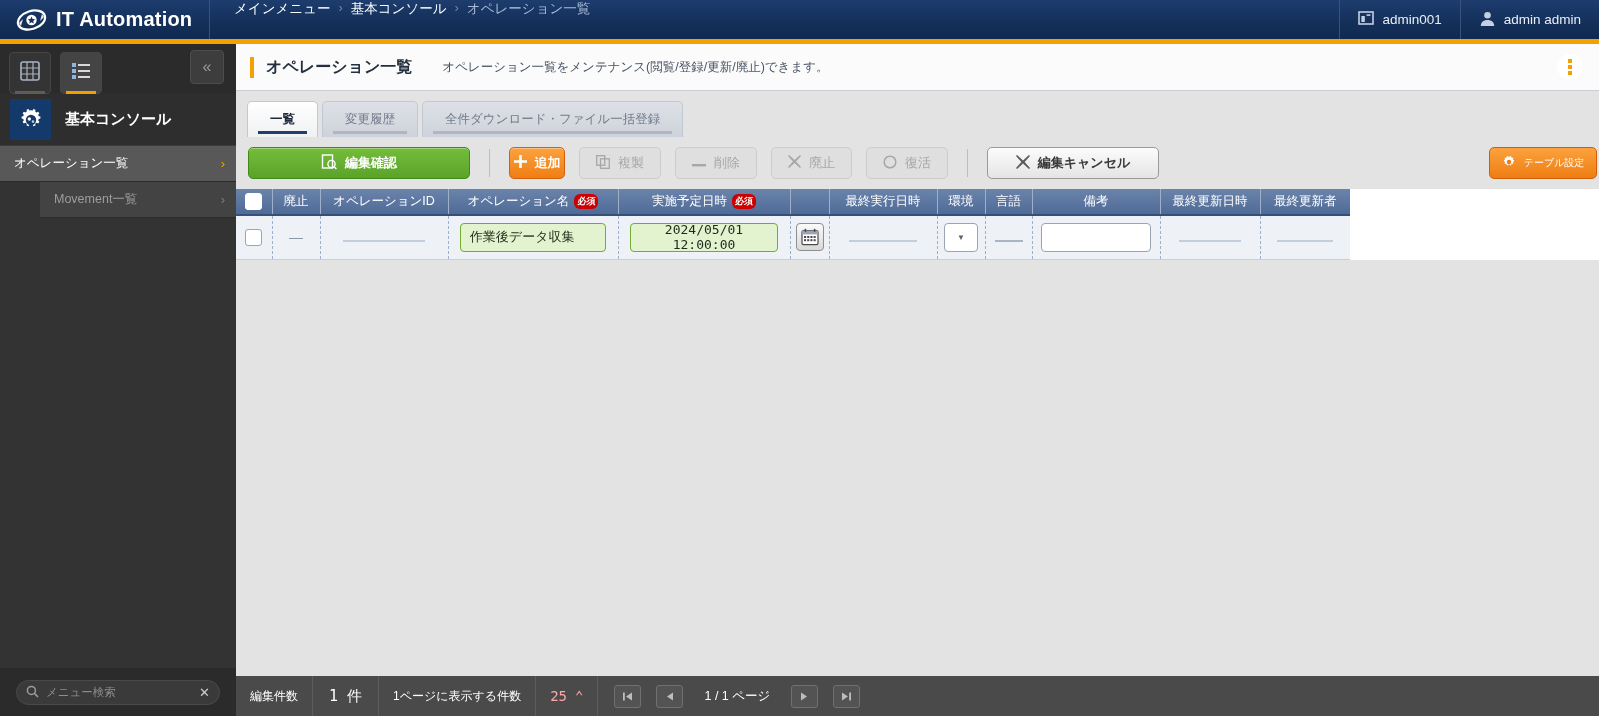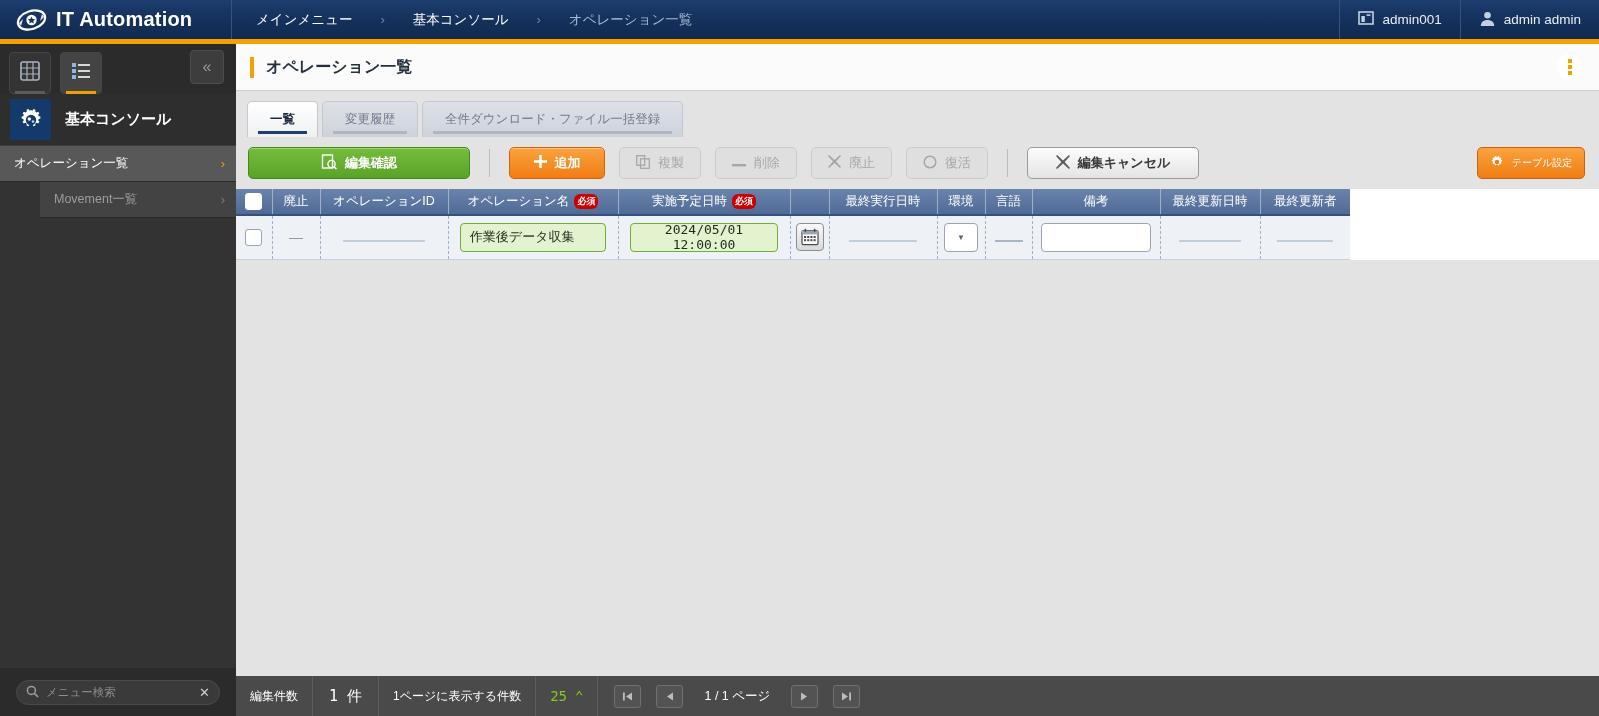--- a/index.html
+++ b/index.html
@@ -11,29 +11,29 @@
   }
   body { position: relative; }
 
   
   #topbar {
     position: absolute; left: 0; top: 0; width: 1599px; height: 39px;
     background: linear-gradient(to bottom, #1d3d6e 0%, #15315c 50%, #0f2a50 100%);
     display: flex; align-items: stretch;
   }
   #brand {
-    width: 232px; display: flex; align-items: center; gap: 9px; padding-left: 16px;
+    width: 210px; display: flex; align-items: center; gap: 9px; padding-left: 16px;
     border-right: 1px solid #38527c;
   }
   #brand .logo { width: 31px; height: 26px; flex: none; }
   #brand .brandtext {
     color: #ffffff; font-size: 20px; font-weight: bold; letter-spacing: .2px;
     font-family: "Liberation Sans", sans-serif; white-space: nowrap;
   }
-  #breadcrumb { flex: 1; display: flex; align-items: center; padding-left: 24px; gap: 28px; }
+  #breadcrumb { flex: 1; display: flex; padding-left: 24px; gap: 8px; }
   #breadcrumb .crumb { font-size: 13.5px; color: #ffffff; white-space: nowrap; }
   #breadcrumb .crumb.dim { color: #a9bad4; }
   #breadcrumb .sep { color: #6e86ab; font-size: 13px; }
   .userchip {
     display: flex; align-items: center; gap: 8px; padding: 0 18px;
     border-left: 1px solid #38527c; color: #e9eef6; font-size: 13.5px; white-space: nowrap;
   }
   .userchip svg { flex: none; }
   #orangebar {
     position: absolute; left: 0; top: 39px; width: 1599px; height: 5px; background: #f5a000;
@@ -115,33 +115,33 @@
     height: 36px; padding: 0 22px; border-radius: 5px 5px 0 0; display: flex; align-items: center;
     justify-content: center; font-size: 12.5px; position: relative; border: 1px solid #c2c8d2; border-bottom: none; text-align: right;
   }
   .tb.active { background: linear-gradient(to bottom,#ffffff,#f0f1f3); color: #1d2a3c; font-weight: bold; }
   .tb.idle { background: linear-gradient(to bottom,#dde0e6,#ced3db); color: #717c8c; }
   .tb .ul { position: absolute; left: 10px; right: 10px; bottom: 3px; height: 3px; }
   .tb.active .ul { background: #1f3f6e; }
   .tb.idle .ul { background: #aeb6c2; }
 
   #toolbar {
-    height: 52px; background: #e3e3e3; display: flex; align-items: center; padding: 0 14px 0 12px; gap: 14px;
+    height: 52px; background: #e3e3e3; display: flex; align-items: center; padding: 0 2px 0 12px; gap: 14px;
   }
   .btn {
     height: 32px; border-radius: 5px; display: flex; align-items: center; justify-content: center;
     gap: 8px; font-size: 13px; padding: 0 16px; white-space: nowrap;
   }
   .btn-green {
     width: 222px; background: linear-gradient(to bottom,#74bd3a,#5aa32a); border: 1px solid #3f8b17;
     color: #ffffff; font-weight: bold; box-shadow: inset 0 1px 0 rgba(255,255,255,.35);
   }
   .vsep { width: 1px; height: 28px; background: #bdbdbd; margin: 0 5px; }
   .btn-orange {
-    width: 96px; background: linear-gradient(to bottom,#fba23e,#f07d14); border: 1px solid #d2620a;
+    width: 56px; background: linear-gradient(to bottom,#fba23e,#f07d14); border: 1px solid #d2620a;
     color: #ffffff; font-weight: bold; box-shadow: inset 0 1px 0 rgba(255,255,255,.35);
   }
   .btn-dis {
     background: #dfdfdf; border: 1px solid #cccccc; color: #a7a7a7;
   }
   .btn-cancel {
     width: 172px; background: linear-gradient(to bottom,#fcfcfc,#e4e4e4); border: 1px solid #9a9a9a;
     color: #3a3a3a; font-weight: bold;
   }
   .btn-table {
@@ -203,21 +203,21 @@
     display: flex; align-items: center; justify-content: center; padding: 8px 14px;
     color: #ffffff; font-size: 12px; border-right: 1px solid #5c5c5c;
   }
   .bb-val {
     display: flex; align-items: center; justify-content: center; padding: 0 16px;
     color: #ffffff; font-size: 15px; border-right: 1px solid #5c5c5c;
     font-family: "DejaVu Sans Mono", monospace;
   }
   .bb-sel {
     display: flex; align-items: center; gap: 8px; padding: 0 14px;
-    color: #84cc16; font-size: 14px; border-right: 1px solid #5c5c5c;
+    color: #fca5a5; font-size: 14px; border-right: 1px solid #5c5c5c;
     font-family: "DejaVu Sans Mono", monospace;
   }
   #pager { display: flex; align-items: center; gap: 15px; padding: 0 16px; }
   .pg {
     width: 27px; height: 23px; border: 1px solid #707070; border-radius: 3px; background: #535353;
     display: flex; align-items: center; justify-content: center; color: #bdbdbd; font-size: 9px;
   }
   #pager .ptxt { color: #ffffff; font-size: 12.5px; padding: 0 6px; }
 </style>
 </head>
@@ -328,20 +328,21 @@
       <span class="x">✕</span>
     </div>
   </div>
 </div>
 
 <div id="main">
 
   <div id="pagehead">
     <span class="accent"></span>
     <span class="ptitle">オペレーション一覧</span>
+    <span class="pdesc">オペレーション一覧をメンテナンス(閲覧/登録/更新/廃止)できます。</span>
     <div id="kebab">
         <i></i>
         <i></i>
         <i></i>
       </div>
   </div>
 
   <div id="tabstrip">
     <div class="tb active">
       <span>一覧</span>

